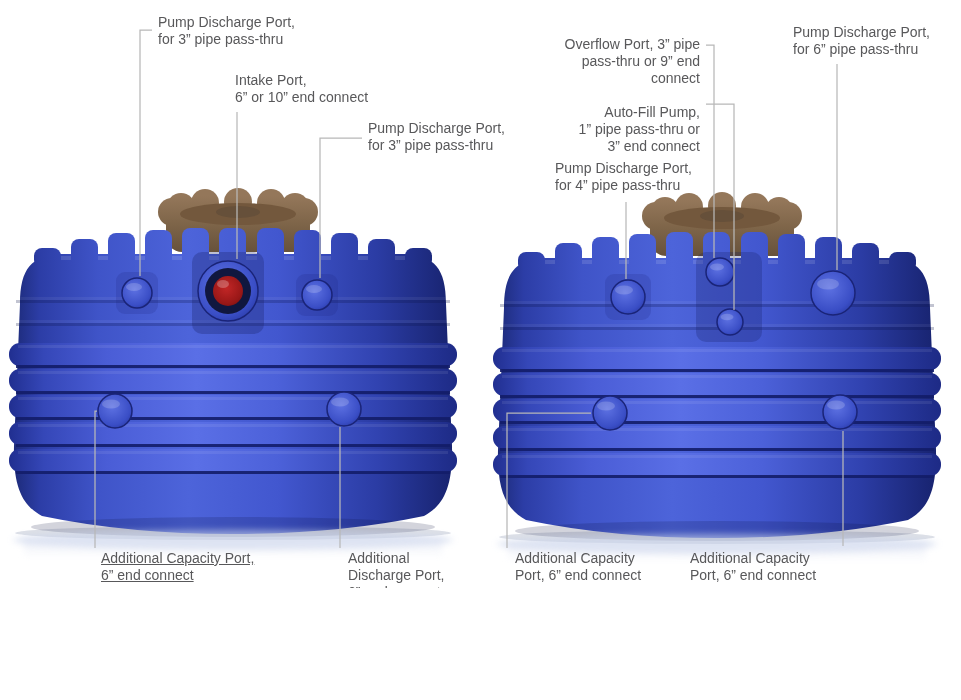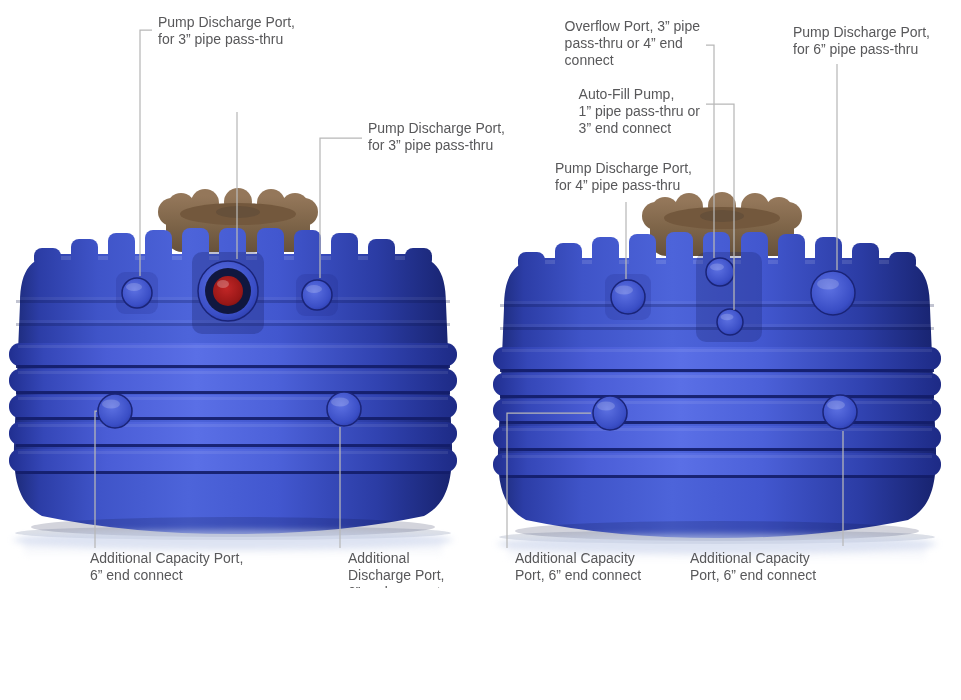--- a/index.html
+++ b/index.html
@@ -11,21 +11,21 @@
     font-family:"Liberation Sans", sans-serif;
   }
   #figure-svg{position:absolute;left:0;top:0;}
   .label{
     position:absolute;
     font-size:14px;
     line-height:17px;
     color:#58585a;
     white-space:nowrap;
   }
-  .label.right{}
+  .label.right{text-align:right;margin-top:18px;}
 </style>
 </head>
 <body>
 
 <div id="canvas">
 
   <svg id="figure-svg" width="961" height="700" viewBox="0 0 961 700">
     <defs>
       <linearGradient id="bodyGrad" gradientUnits="userSpaceOnUse" x1="0" y1="0" x2="450" y2="0">
         <stop offset="0" stop-color="#19266f"></stop>
@@ -222,40 +222,44 @@
       <polyline points="507,548 507,413 591,413"></polyline>
       <polyline points="843,546 843,431"></polyline>
     </g>
   </svg>
 
   <div class="label" style="left:158px;top:14px;">
     <div>Pump Discharge Port,</div>
     <div>for 3” pipe pass-thru</div>
   </div>
 
+  <div class="label" style="left:235px;top:72px;">
+    <div>Intake Port,</div>
+    <div>6” or 10” end connect</div>
+  </div>
 
   <div class="label" style="left:368px;top:120px;">
     <div>Pump Discharge Port,</div>
     <div>for 3” pipe pass-thru</div>
   </div>
 
-  <div class="label" style="left:90px;top:550px;">
+  <div class="label" style="left:101px;top:550px;text-decoration:underline;">
     <div>Additional Capacity Port,</div>
     <div>6” end connect</div>
   </div>
 
   <div class="label" style="left:348px;top:550px;">
     <div>Additional</div>
     <div>Discharge Port,</div>
     <div>6” end connect</div>
   </div>
 
   <div class="label right" style="right:261px;top:18px;">
     <div>Overflow Port, 3” pipe</div>
-    <div>pass-thru or 4” end</div>
+    <div>pass-thru or 9” end</div>
     <div>connect</div>
   </div>
 
   <div class="label right" style="right:261px;top:86px;">
     <div>Auto-Fill Pump,</div>
     <div>1” pipe pass-thru or</div>
     <div>3” end connect</div>
   </div>
 
   <div class="label" style="left:555px;top:160px;">

